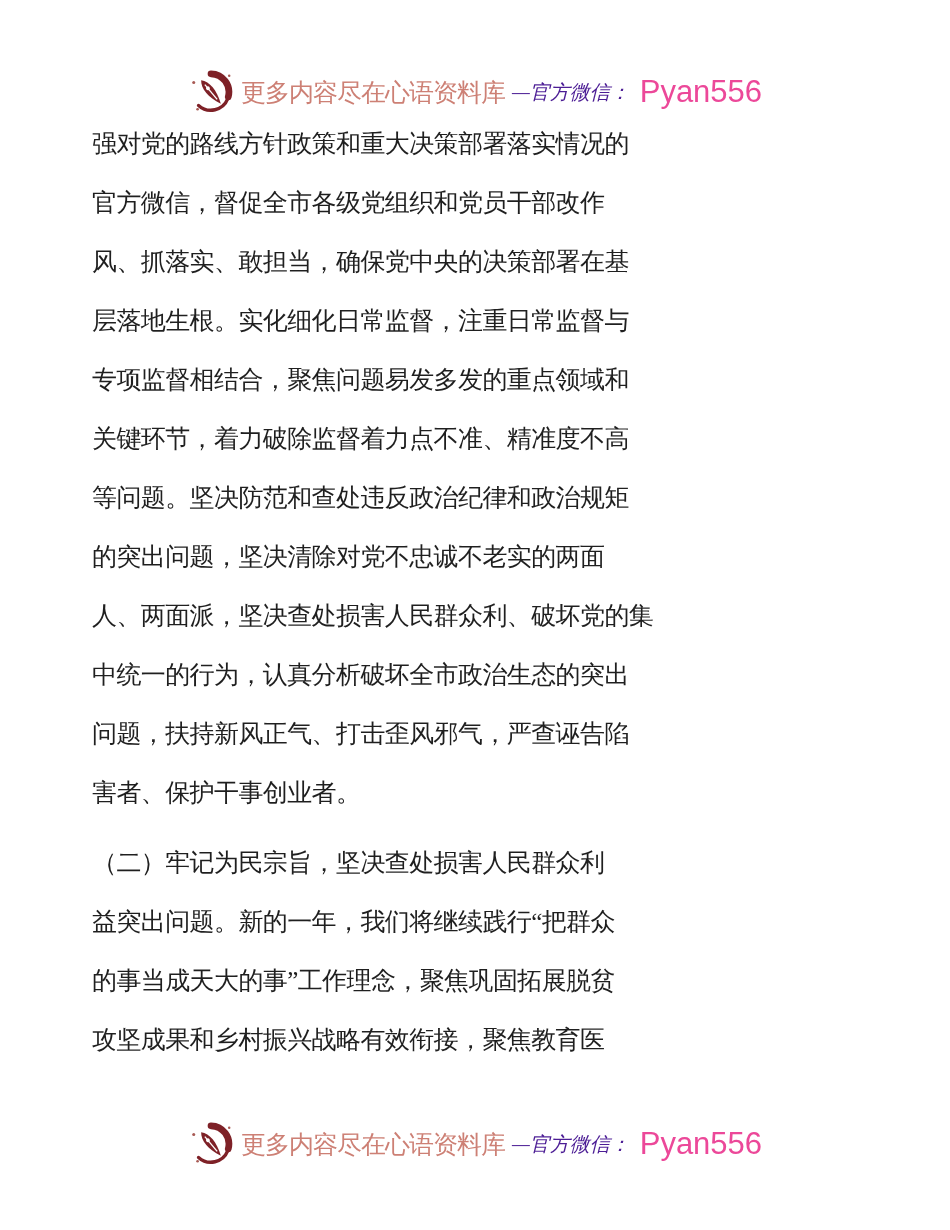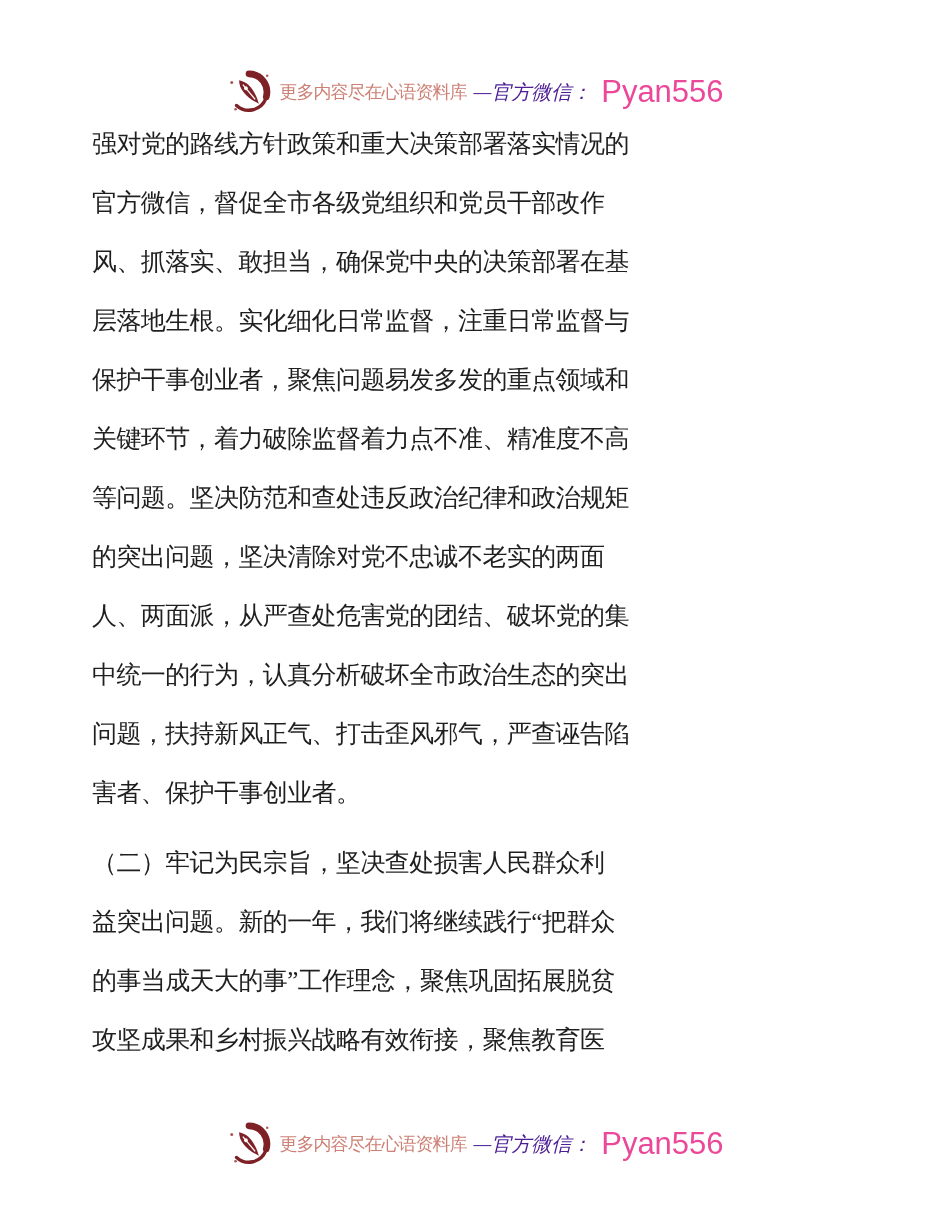--- a/index.html
+++ b/index.html
@@ -26,21 +26,21 @@
     justify-content: center;
     align-items: center;
     gap: 7px;
     white-space: nowrap;
   }
   .watermark.header { top: 66px; }
   .watermark.footer { top: 1118px; }
   .logo { display: inline-flex; align-items: center; }
   .brand {
     color: #cd8075;
-    font-size: 18px;
+    font-size: 25px;
     letter-spacing: -1px;
     font-family: Liberation Sans, sans-serif;
   }
   .wlabel {
     color: #4c1d95;
     font-size: 20px;
     font-style: italic;
     letter-spacing: 0px;
     font-family: Liberation Serif, serif;
   }
@@ -92,25 +92,25 @@
     <span class="wlabel">—官方微信：</span>
     <span class="wid">Pyan556</span>
   </div>
 
   <div class="main">
     <div class="para">
       <div class="line">强对党的路线方针政策和重大决策部署落实情况的</div>
       <div class="line">官方微信，督促全市各级党组织和党员干部改作</div>
       <div class="line">风、抓落实、敢担当，确保党中央的决策部署在基</div>
       <div class="line">层落地生根。实化细化日常监督，注重日常监督与</div>
-      <div class="line">保护干事创业者，聚焦问题易发多发的重点领域和</div>
+      <div class="line">专项监督相结合，聚焦问题易发多发的重点领域和</div>
       <div class="line">关键环节，着力破除监督着力点不准、精准度不高</div>
       <div class="line">等问题。坚决防范和查处违反政治纪律和政治规矩</div>
       <div class="line">的突出问题，坚决清除对党不忠诚不老实的两面</div>
-      <div class="line">人、两面派，从严查处危害党的团结、破坏党的集</div>
+      <div class="line">人、两面派，坚决查处损害人民群众利、破坏党的集</div>
       <div class="line">中统一的行为，认真分析破坏全市政治生态的突出</div>
       <div class="line">问题，扶持新风正气、打击歪风邪气，严查诬告陷</div>
       <div class="line">害者、保护干事创业者。</div>
     </div>
     <div class="para">
       <div class="line">（二）牢记为民宗旨，坚决查处损害人民群众利</div>
       <div class="line">益突出问题。新的一年，我们将继续践行“把群众</div>
       <div class="line">的事当成天大的事”工作理念，聚焦巩固拓展脱贫</div>
       <div class="line">攻坚成果和乡村振兴战略有效衔接，聚焦教育医</div>
     </div>

